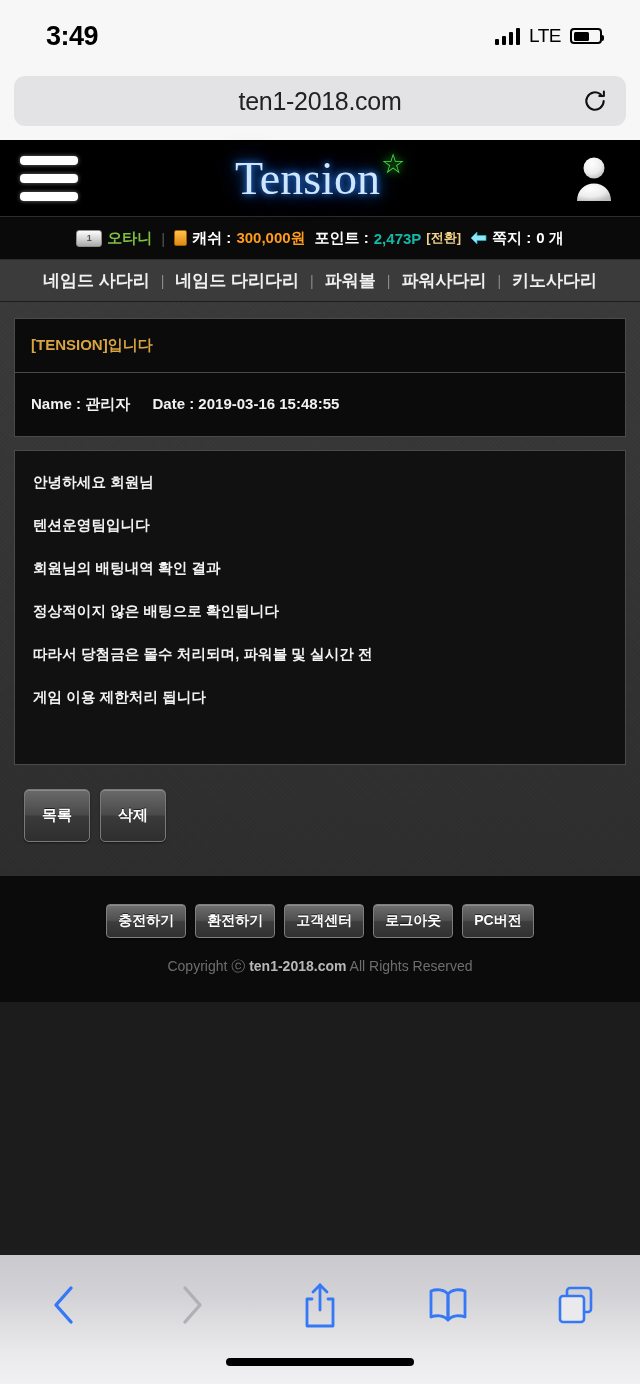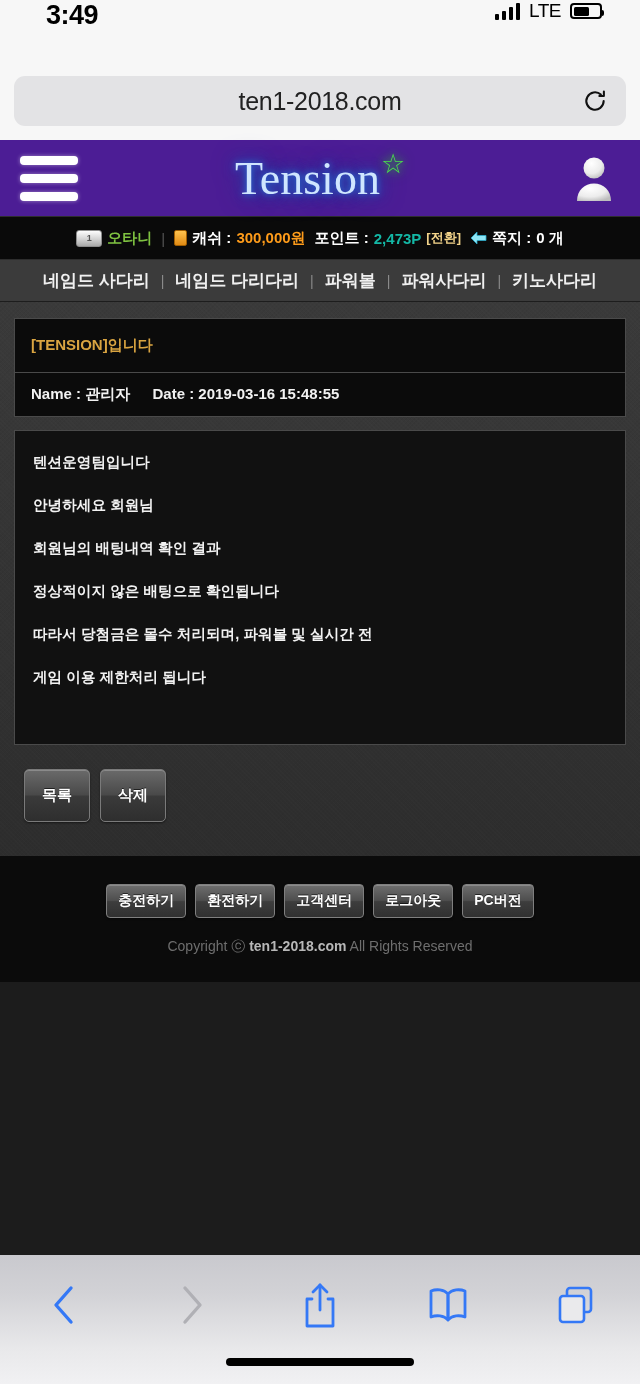--- a/index.html
+++ b/index.html
@@ -7,21 +7,21 @@
   body {
     font-family:"Liberation Sans", sans-serif;
     background:#1a1a1a;
     overflow:hidden;
   }
   #screen { position:relative; width:640px; height:1384px; }
 
   
   .status-bar {
     height:72px; background:#f7f7f7;
-    display:flex; align-items:flex-start; justify-content:space-between;
+    display:flex; align-items:center; justify-content:space-between;
     padding:0 38px 0 46px;
     gap:38px;
   }
   .status-time {
     font-size:27px; font-weight:bold; color:#000;
     letter-spacing:-0.5px;
   }
   .status-right { display:flex; align-items:center; gap:9px; }
   .signal { display:flex; align-items:flex-end; gap:2.5px; height:17px; }
   .signal i { width:4.5px; background:#000; border-radius:1px; display:block; }
@@ -51,21 +51,21 @@
     position:relative;
   }
   .url-text { font-size:25px; color:#222; letter-spacing:-0.3px; }
   .reload-icon {
     position:absolute; right:18px; top:50%; transform:translateY(-50%);
     width:26px; height:26px;
   }
 
   
   .site-header {
-    height:76px; background:#4c1d95;
+    height:76px; background:#000000;
     display:flex; align-items:center; justify-content:space-between;
     padding:0 22px 0 20px; position:relative;
   }
   .hamburger { width:58px; display:flex; flex-direction:column; gap:9px; cursor:pointer; }
   .hamburger span {
     display:block; height:9px; background:#fff; border-radius:4px;
     box-shadow:0 0 4px rgba(255,255,255,0.45);
   }
   .logo-wrap {
     position:absolute; left:50%; top:50%; transform:translate(-50%,-50%);
@@ -130,21 +130,21 @@
     padding:16px 14px 0;
   }
   .post-title-box {
     background:#0b0b0b; border:1px solid #4a4a4a;
     border-bottom:none;
     padding:17px 16px; 
   }
   .post-title { color:#d9a441; font-size:15px; font-weight:bold; }
   .post-meta-box {
     background:#0b0b0b; border:1px solid #4a4a4a;
-    padding:12px 16px;
+    padding:22px 16px;
   }
   .post-meta { color:#f2f2f2; font-size:15px; font-weight:bold; }
   .meta-gap { display:inline-block; width:14px; }
 
   .post-content-box {
     margin-top:13px;
     background:#111111;
     border:1px solid #4a4a4a;
     min-height:315px;
     padding:22px 18px;
@@ -299,22 +299,22 @@
 
     <div class="post-meta-box">
       <div class="post-meta">
         <span>Name : 관리자</span>
         <span class="meta-gap"></span>
         <span>Date : 2019-03-16 15:48:55</span>
       </div>
     </div>
 
     <div class="post-content-box">
+      <div class="post-line">안녕하세요 회원님</div>
       <div class="post-line">텐션운영팀입니다</div>
-      <div class="post-line">안녕하세요 회원님</div>
       <div class="post-line">회원님의 배팅내역 확인 결과</div>
       <div class="post-line">정상적이지 않은 배팅으로 확인됩니다</div>
       <div class="post-line">따라서 당첨금은 몰수 처리되며, 파워볼 및 실시간 전</div>
       <div class="post-line">게임 이용 제한처리 됩니다</div>
     </div>
 
     <div class="post-actions">
       <button class="btn-3d">목록</button>
       <button class="btn-3d">삭제</button>
     </div>

